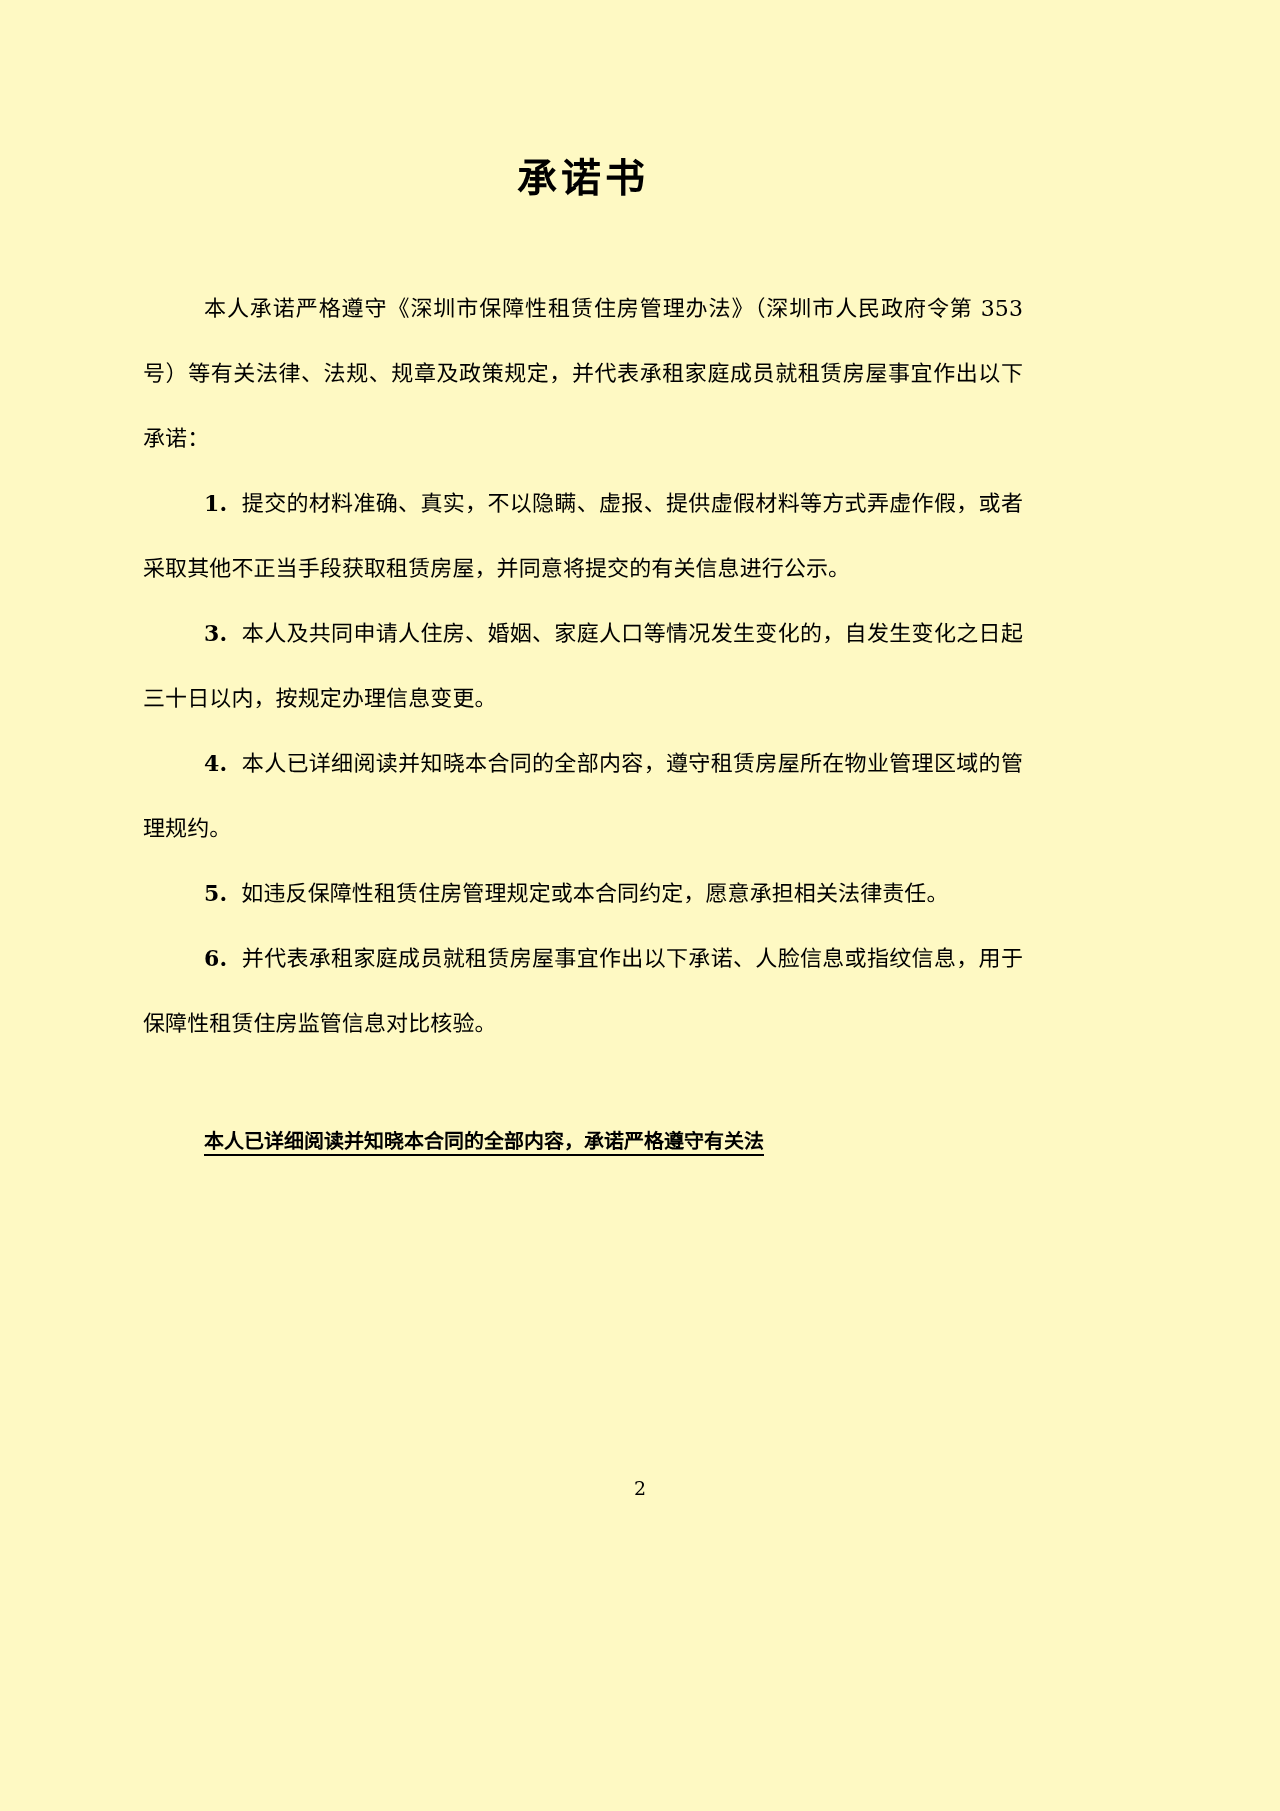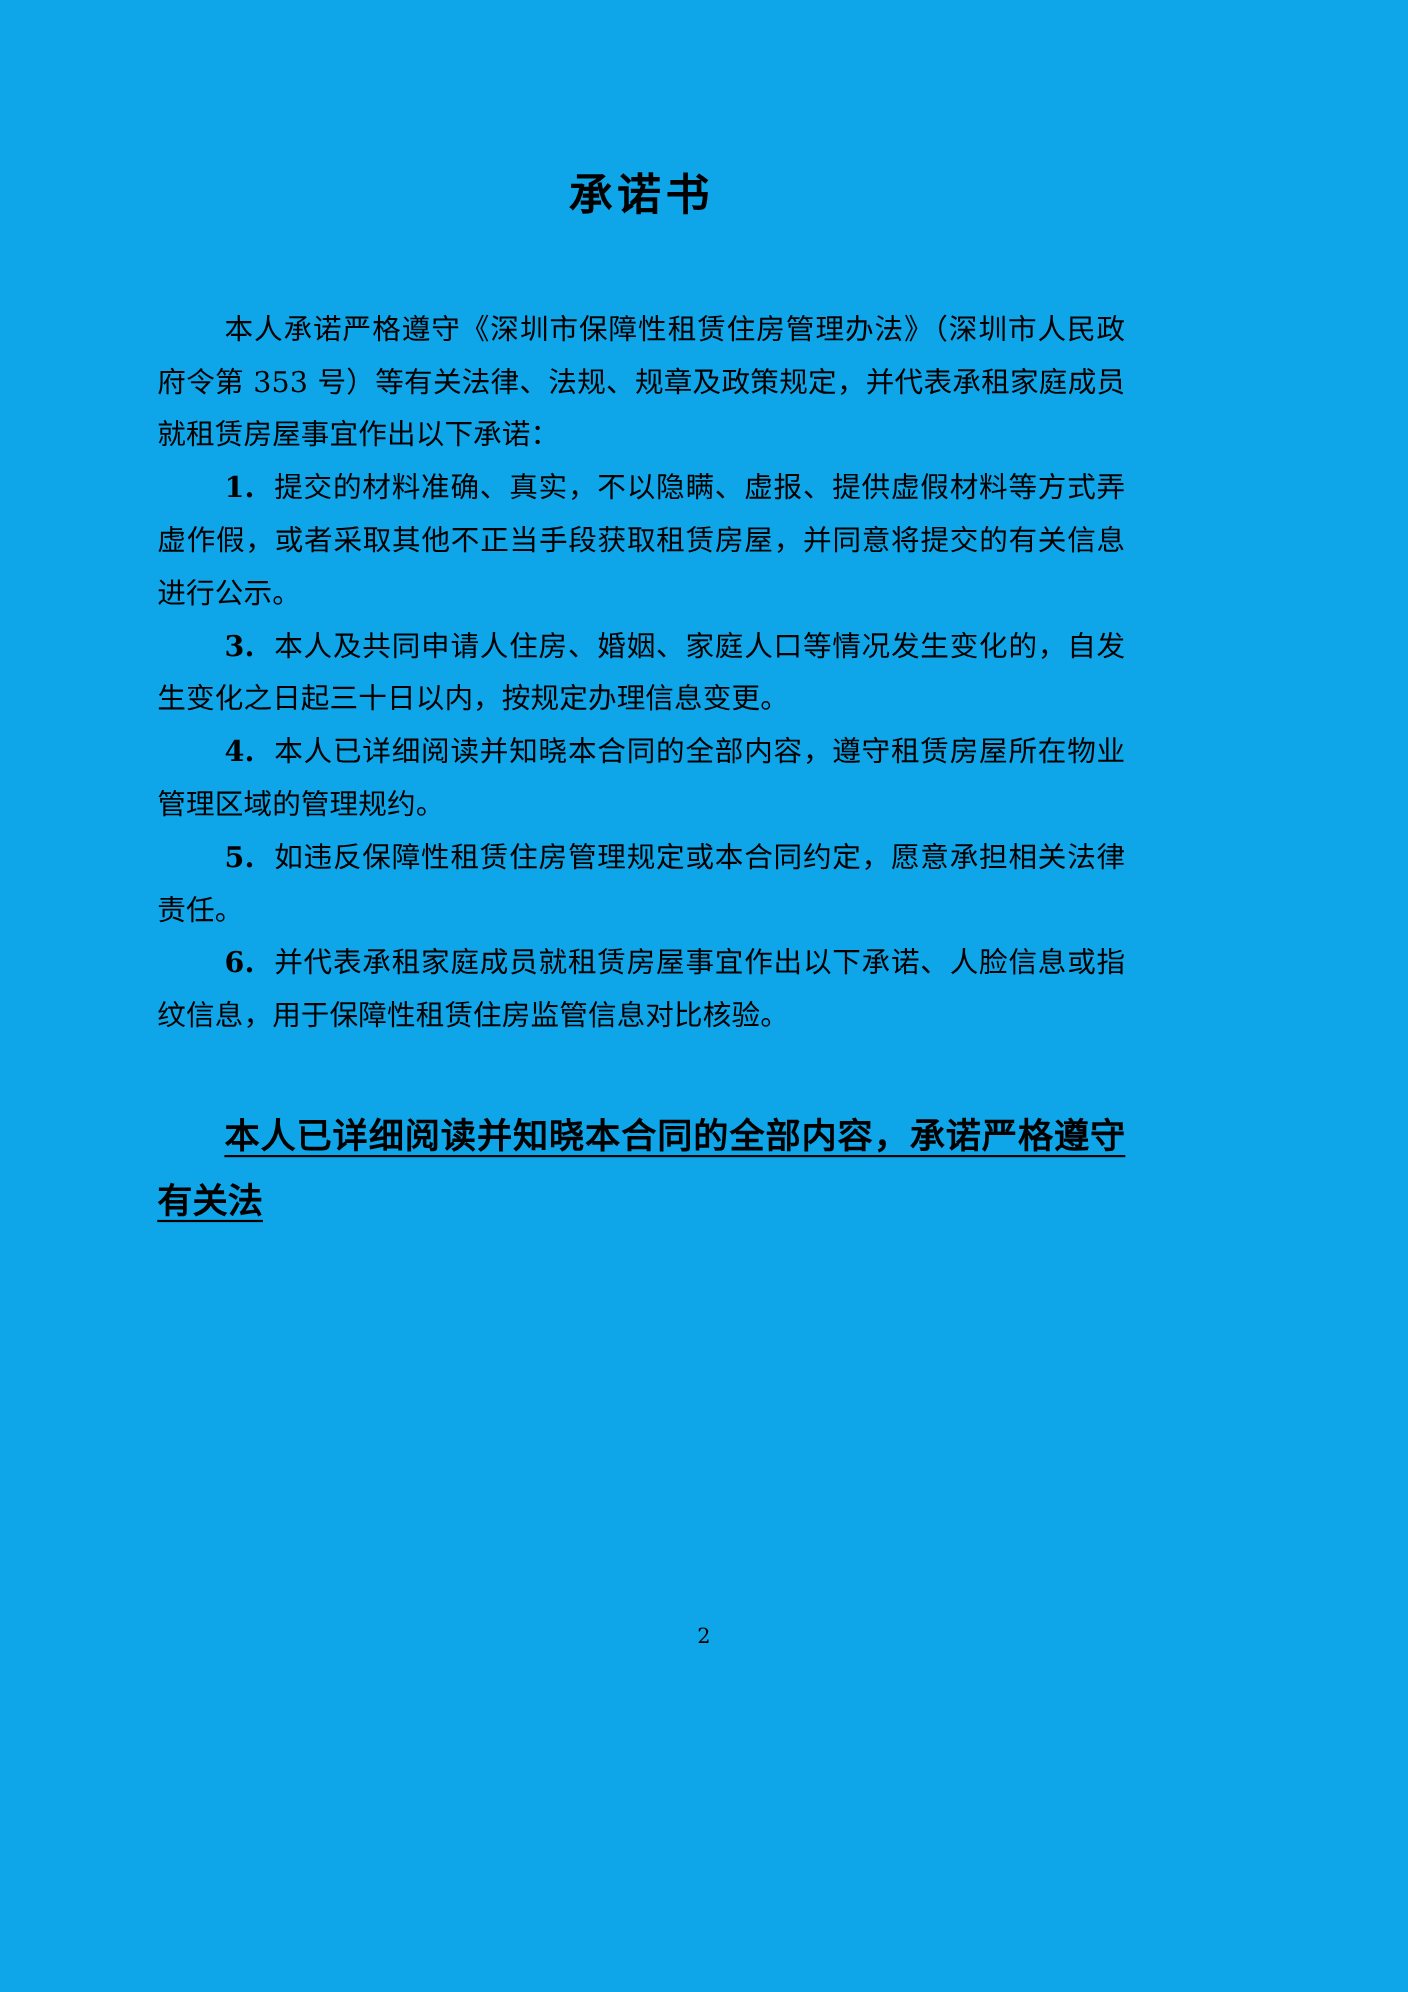--- a/index.html
+++ b/index.html
@@ -5,21 +5,21 @@
   html, body {
     margin: 0;
     padding: 0;
     background: #ffffff;
   }
   .page {
     position: relative;
     width: 1280px;
     height: 1811px;
     margin: 0 auto;
-    background: #0ea5e9;
+    background: #fef9c3;
     overflow: hidden;
     font-family: "DejaVu Serif", "Liberation Serif", serif;
     color: #000000;
   }
   
   .content {
     position: absolute;
     left: 143px;
     top: 146px;
     width: 880px;
@@ -30,37 +30,37 @@
     text-align: center;
     letter-spacing: 4px;
     line-height: 1.2;
     margin: 0 0 0 0;
     padding-top: 8px;
   }
   .title-gap {
     height: 74px;
   }
   .para {
-    font-size: 26px;
-    line-height: 48px;
+    font-size: 22px;
+    line-height: 65px;
     text-align: justify;
     text-justify: inter-ideograph;
     text-indent: 61px;
     margin: 0;
     letter-spacing: 0.1px;
   }
   .para .num {
     font-family: "DejaVu Serif", "Liberation Serif", serif;
     font-weight: bold;
   }
   .spacer-final {
     height: 56px;
   }
   .final-stmt {
-    font-size: 32px;
+    font-size: 20px;
     line-height: 59px;
     text-align: justify;
     text-justify: inter-ideograph;
     text-indent: 61px;
     margin: 0;
     font-weight: bold;
     text-decoration: underline;
     text-underline-offset: 6px;
     text-decoration-thickness: 2px;
   }

